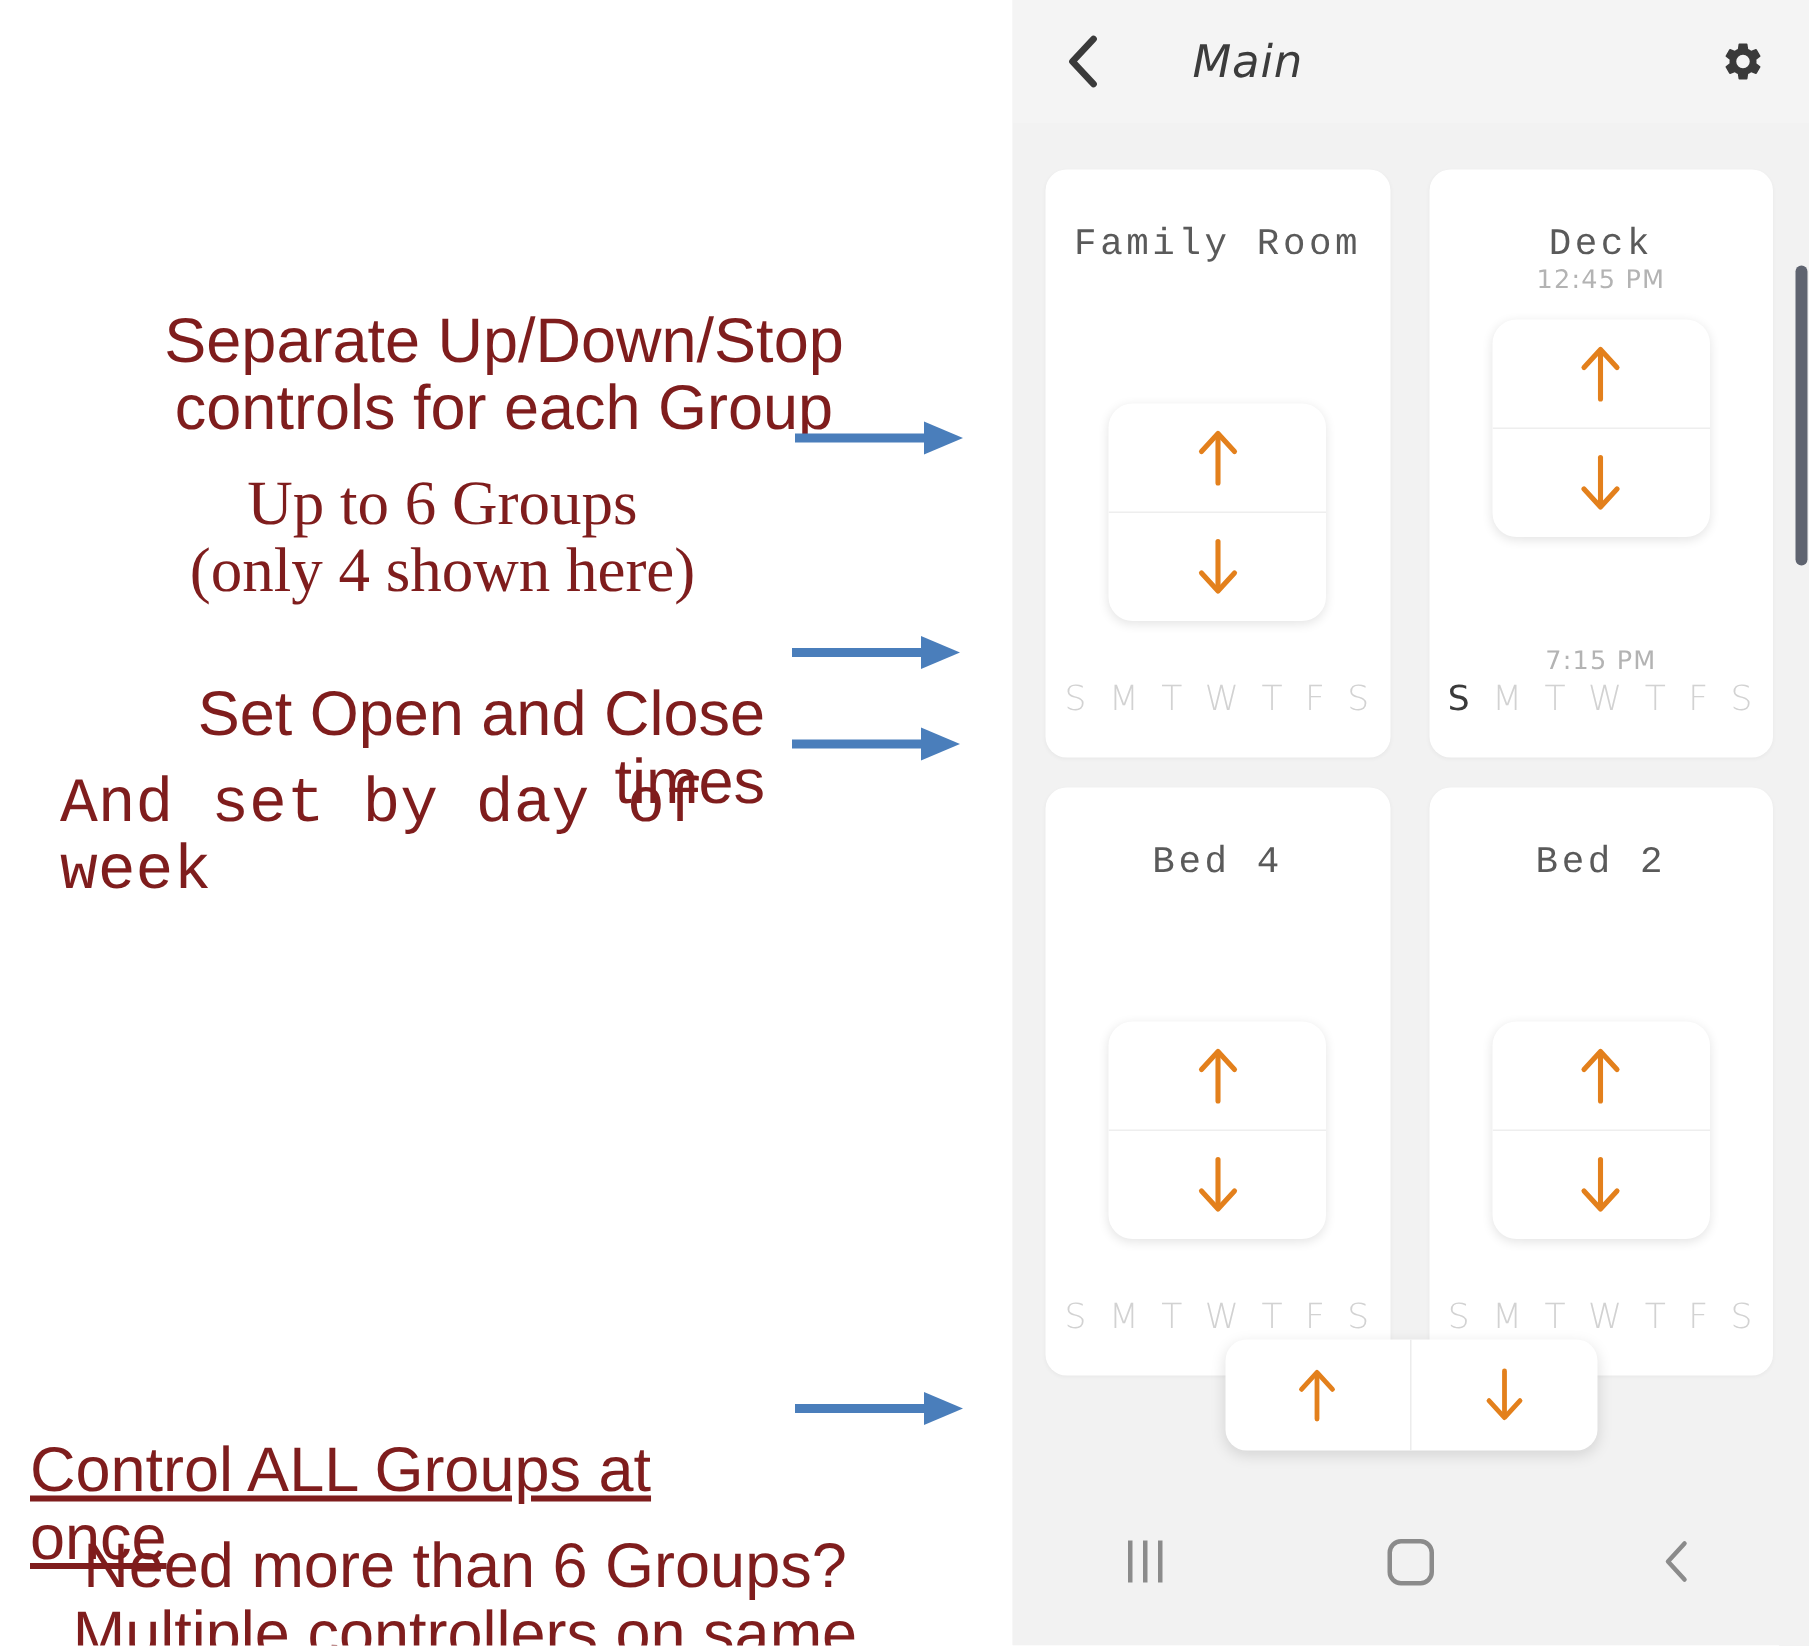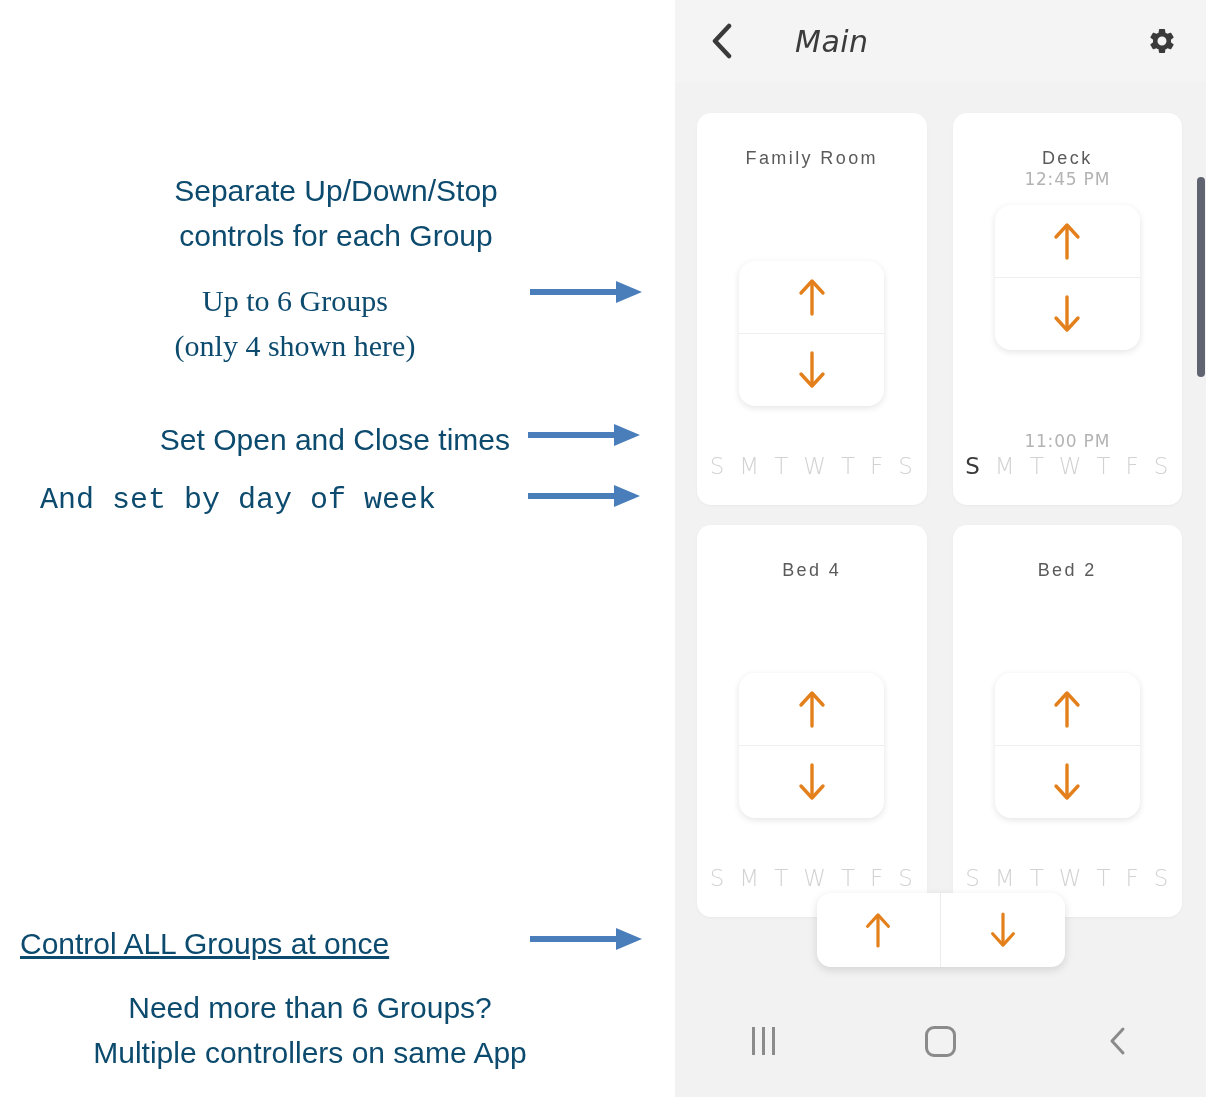--- a/index.html
+++ b/index.html
@@ -8,26 +8,27 @@
     background: #ffffff;
     font-family: "Liberation Sans", sans-serif;
     overflow: hidden;
   }
   #root { position: relative; width: 1206px; height: 1097px; }
 
   
   .annotations { position: absolute; left: 0; top: 0; width: 675px; height: 1097px; background: #fff; }
   .anno {
     position: absolute;
-    color: #0c4a6e;
+    color: #7f1d1d;
     font-family: "Liberation Sans", sans-serif;
-    font-size: 30px;
+    font-size: 42px;
     line-height: 45px;
     text-align: center;
     white-space: pre-line;
+    margin-top: 36px;
   }
   .anno-a { left: 60px; top: 168px; width: 552px; }
   .anno-b { left: 60px; top: 278px; width: 470px; font-family: Liberation Serif, serif; }
   .anno-c { left: 40px; top: 417px; width: 470px; text-align: right; }
   .anno-d { left: 40px; top: 478px; width: 470px; text-align: left; font-family: Liberation Mono, monospace; }
   .anno-e { left: 20px; top: 921px; width: 510px; text-align: left; text-decoration: underline; }
   .anno-f { left: 20px; top: 985px; width: 580px; }
 
   .arrow { position: absolute; height: 30px; }
   .arrow svg { display: block; overflow: visible; }
@@ -78,25 +79,25 @@
     border-radius: 14px;
     height: 392px;
     display: flex;
     flex-direction: column;
     align-items: center;
     position: relative;
     box-shadow: 0 1px 3px rgba(0,0,0,0.045);
   }
   .card-title {
     margin-top: 35px;
-    font-size: 18px;
+    font-size: 25px;
     color: #5a5a5a;
     font-weight: 300;
     letter-spacing: 2.4px;
-    font-family: Liberation Sans, sans-serif;
+    font-family: Liberation Mono, monospace;
   }
   .time-label {
     font-size: 17px;
     color: #b3b3b3;
     letter-spacing: 0.8px;
     font-family: "DejaVu Sans", sans-serif;
     height: 22px;
   }
   .time-open { }
   .time-close { margin-top: 0; }
@@ -287,21 +288,21 @@
               </svg>
             </div>
             <div class="ud-btn">
               <svg width="34" height="40" viewBox="0 0 34 40">
                 <line x1="17" y1="3" x2="17" y2="34" stroke="#E3801C" stroke-width="3.4" stroke-linecap="round"></line>
                 <polyline points="6,24 17,36 28,24" fill="none" stroke="#E3801C" stroke-width="3.4" stroke-linecap="round" stroke-linejoin="round"></polyline>
               </svg>
             </div>
           </div>
           <div class="spacer"></div>
-          <div class="time-label time-close">11:00 PM</div>
+          <div class="time-label time-close">7:15 PM</div>
           <div class="days">
             <span class="day active">S</span>
             <span class="day">M</span>
             <span class="day">T</span>
             <span class="day">W</span>
             <span class="day">T</span>
             <span class="day">F</span>
             <span class="day">S</span>
           </div>
         </div>

